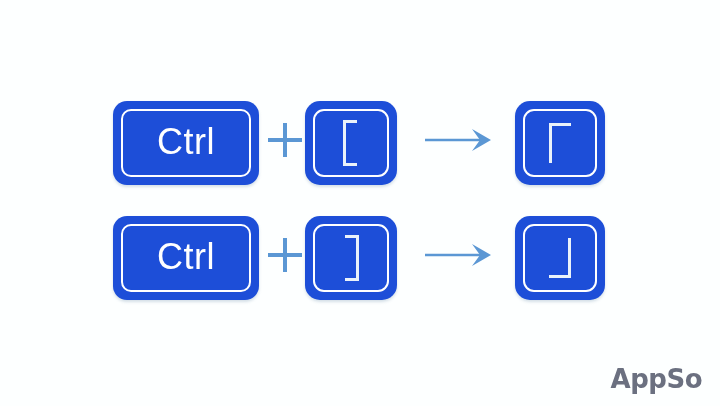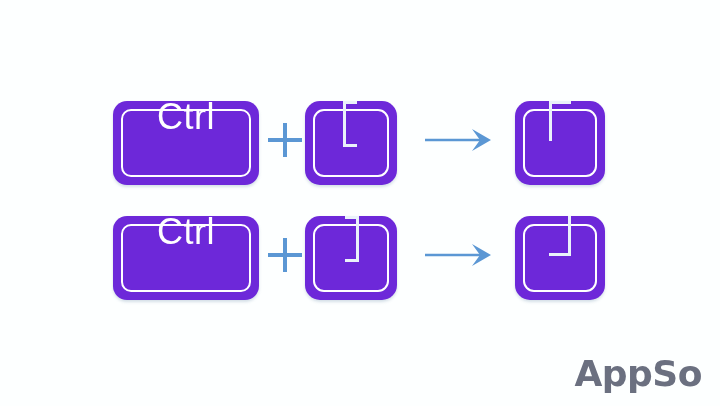--- a/index.html
+++ b/index.html
@@ -33,24 +33,25 @@
     display: flex;
     align-items: center;
   }
   #row-0 { top: 98px; }
   #row-1 { top: 213px; }
 
   
   .key {
     position: absolute;
     box-sizing: border-box;
-    background: #6d28d9;
+    background: #1d4ed8;
     border-radius: 14px;
     box-shadow: 0 2px 3px rgba(120,150,175,0.30);
     display: flex;
+    align-items: center;
     justify-content: center;
   }
   .key .inner {
     box-sizing: border-box;
     position: absolute;
     left: 8px;
     top: 8px;
     right: 8px;
     bottom: 8px;
     border: 2.5px solid #ffffff;
@@ -158,21 +159,21 @@
     top: 27px;
     width: 72px;
     height: 30px;
   }
 
   
   #watermark {
     position: absolute;
     right: 18px;
     bottom: 12px;
-    font-size: 36px;
+    font-size: 26px;
     font-weight: bold;
     color: #6b7080;
     letter-spacing: -0.5px;
     font-family: "DejaVu Sans", sans-serif;
     user-select: none;
     text-align: right;
   }
 </style>
 </head>
 <body>

